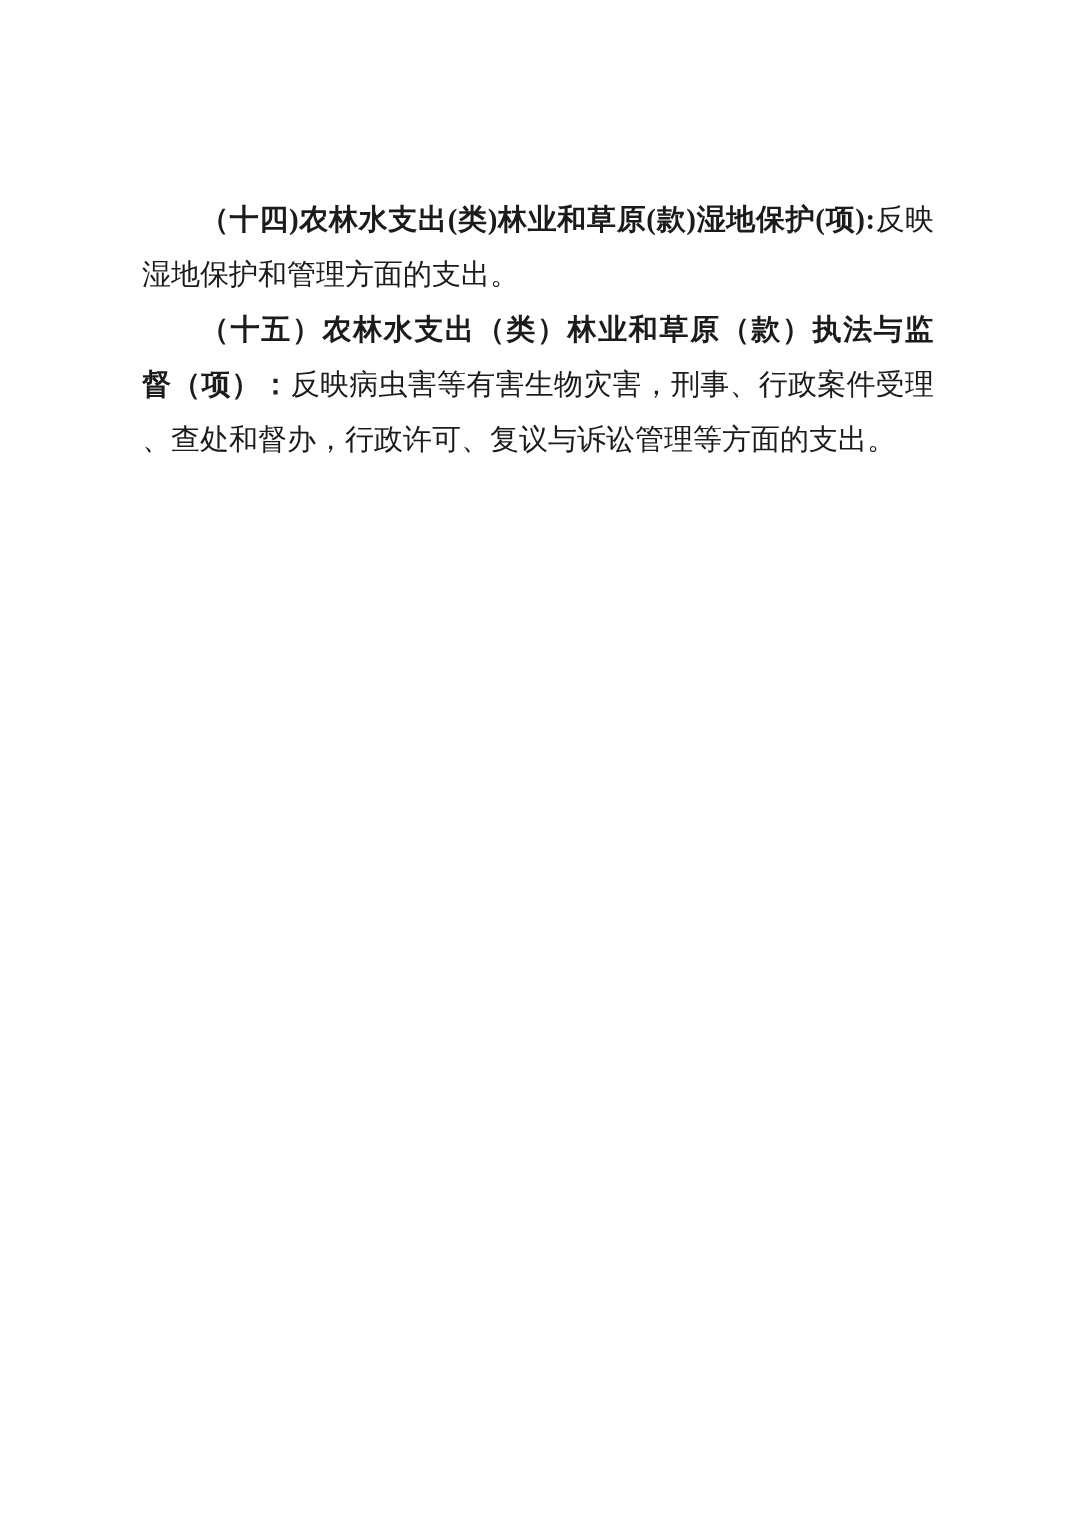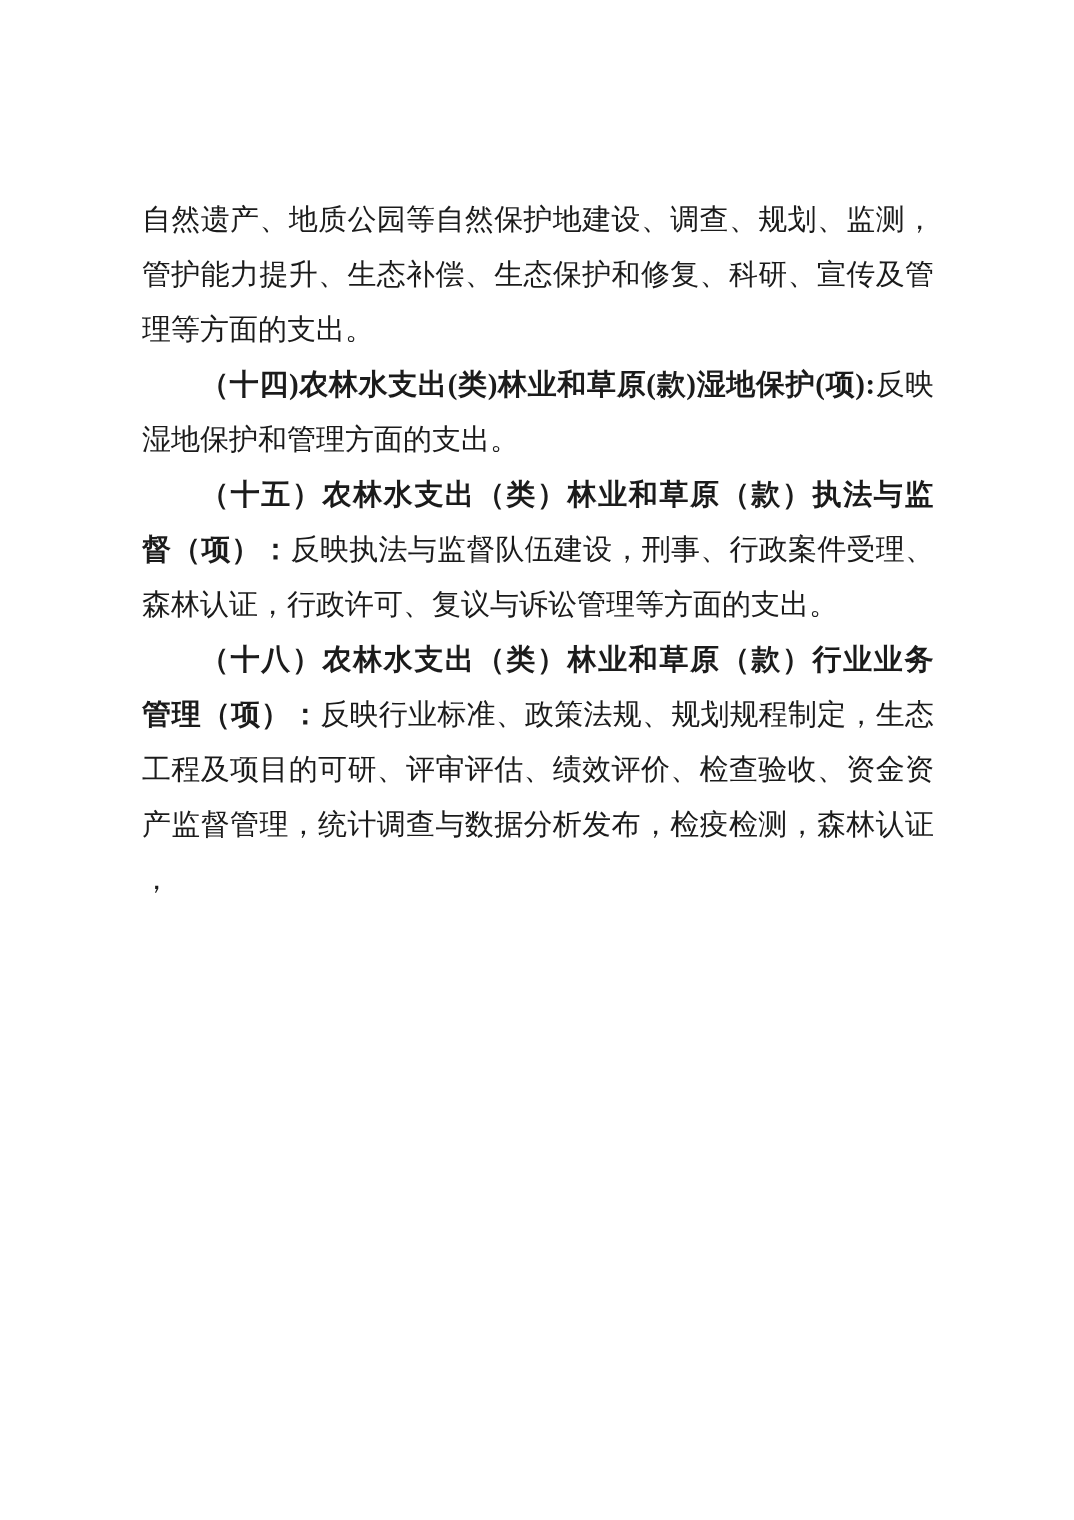--- a/index.html
+++ b/index.html
@@ -43,25 +43,23 @@
   .para .body-text {
     font-weight: normal;
   }
 </style>
 </head>
 <body>
 
 <div class="page">
   <div class="doc-body">
 
-    <p class="para no-indent"><span class="body-text">自然遗产、地质公园等自然保护地建设、调查、规划、监测，管护能力提升、生态补偿、生态保护和修复、科研、宣传及管理等方面的支出。</span></p>
 
 
     <p class="para"><span class="head">（十四)农林水支出(类)林业和草原(款)湿地保护(项):</span><span class="body-text">反映湿地保护和管理方面的支出。</span></p>
 
-    <p class="para"><span class="head">（十五）农林水支出（类）林业和草原（款）执法与监督（项）：</span><span class="body-text">反映执法与监督队伍建设，刑事、行政案件受理、森林认证，行政许可、复议与诉讼管理等方面的支出。</span></p>
+    <p class="para"><span class="head">（十五）农林水支出（类）林业和草原（款）执法与监督（项）：</span><span class="body-text">反映病虫害等有害生物灾害，刑事、行政案件受理、查处和督办，行政许可、复议与诉讼管理等方面的支出。</span></p>
 
 
 
-    <p class="para"><span class="head">（十八）农林水支出（类）林业和草原（款）行业业务管理（项）：</span><span class="body-text">反映行业标准、政策法规、规划规程制定，生态工程及项目的可研、评审评估、绩效评价、检查验收、资金资产监督管理，统计调查与数据分析发布，检疫检测，森林认证，</span></p>
 
   </div>
 </div>
 
 </body></html>

